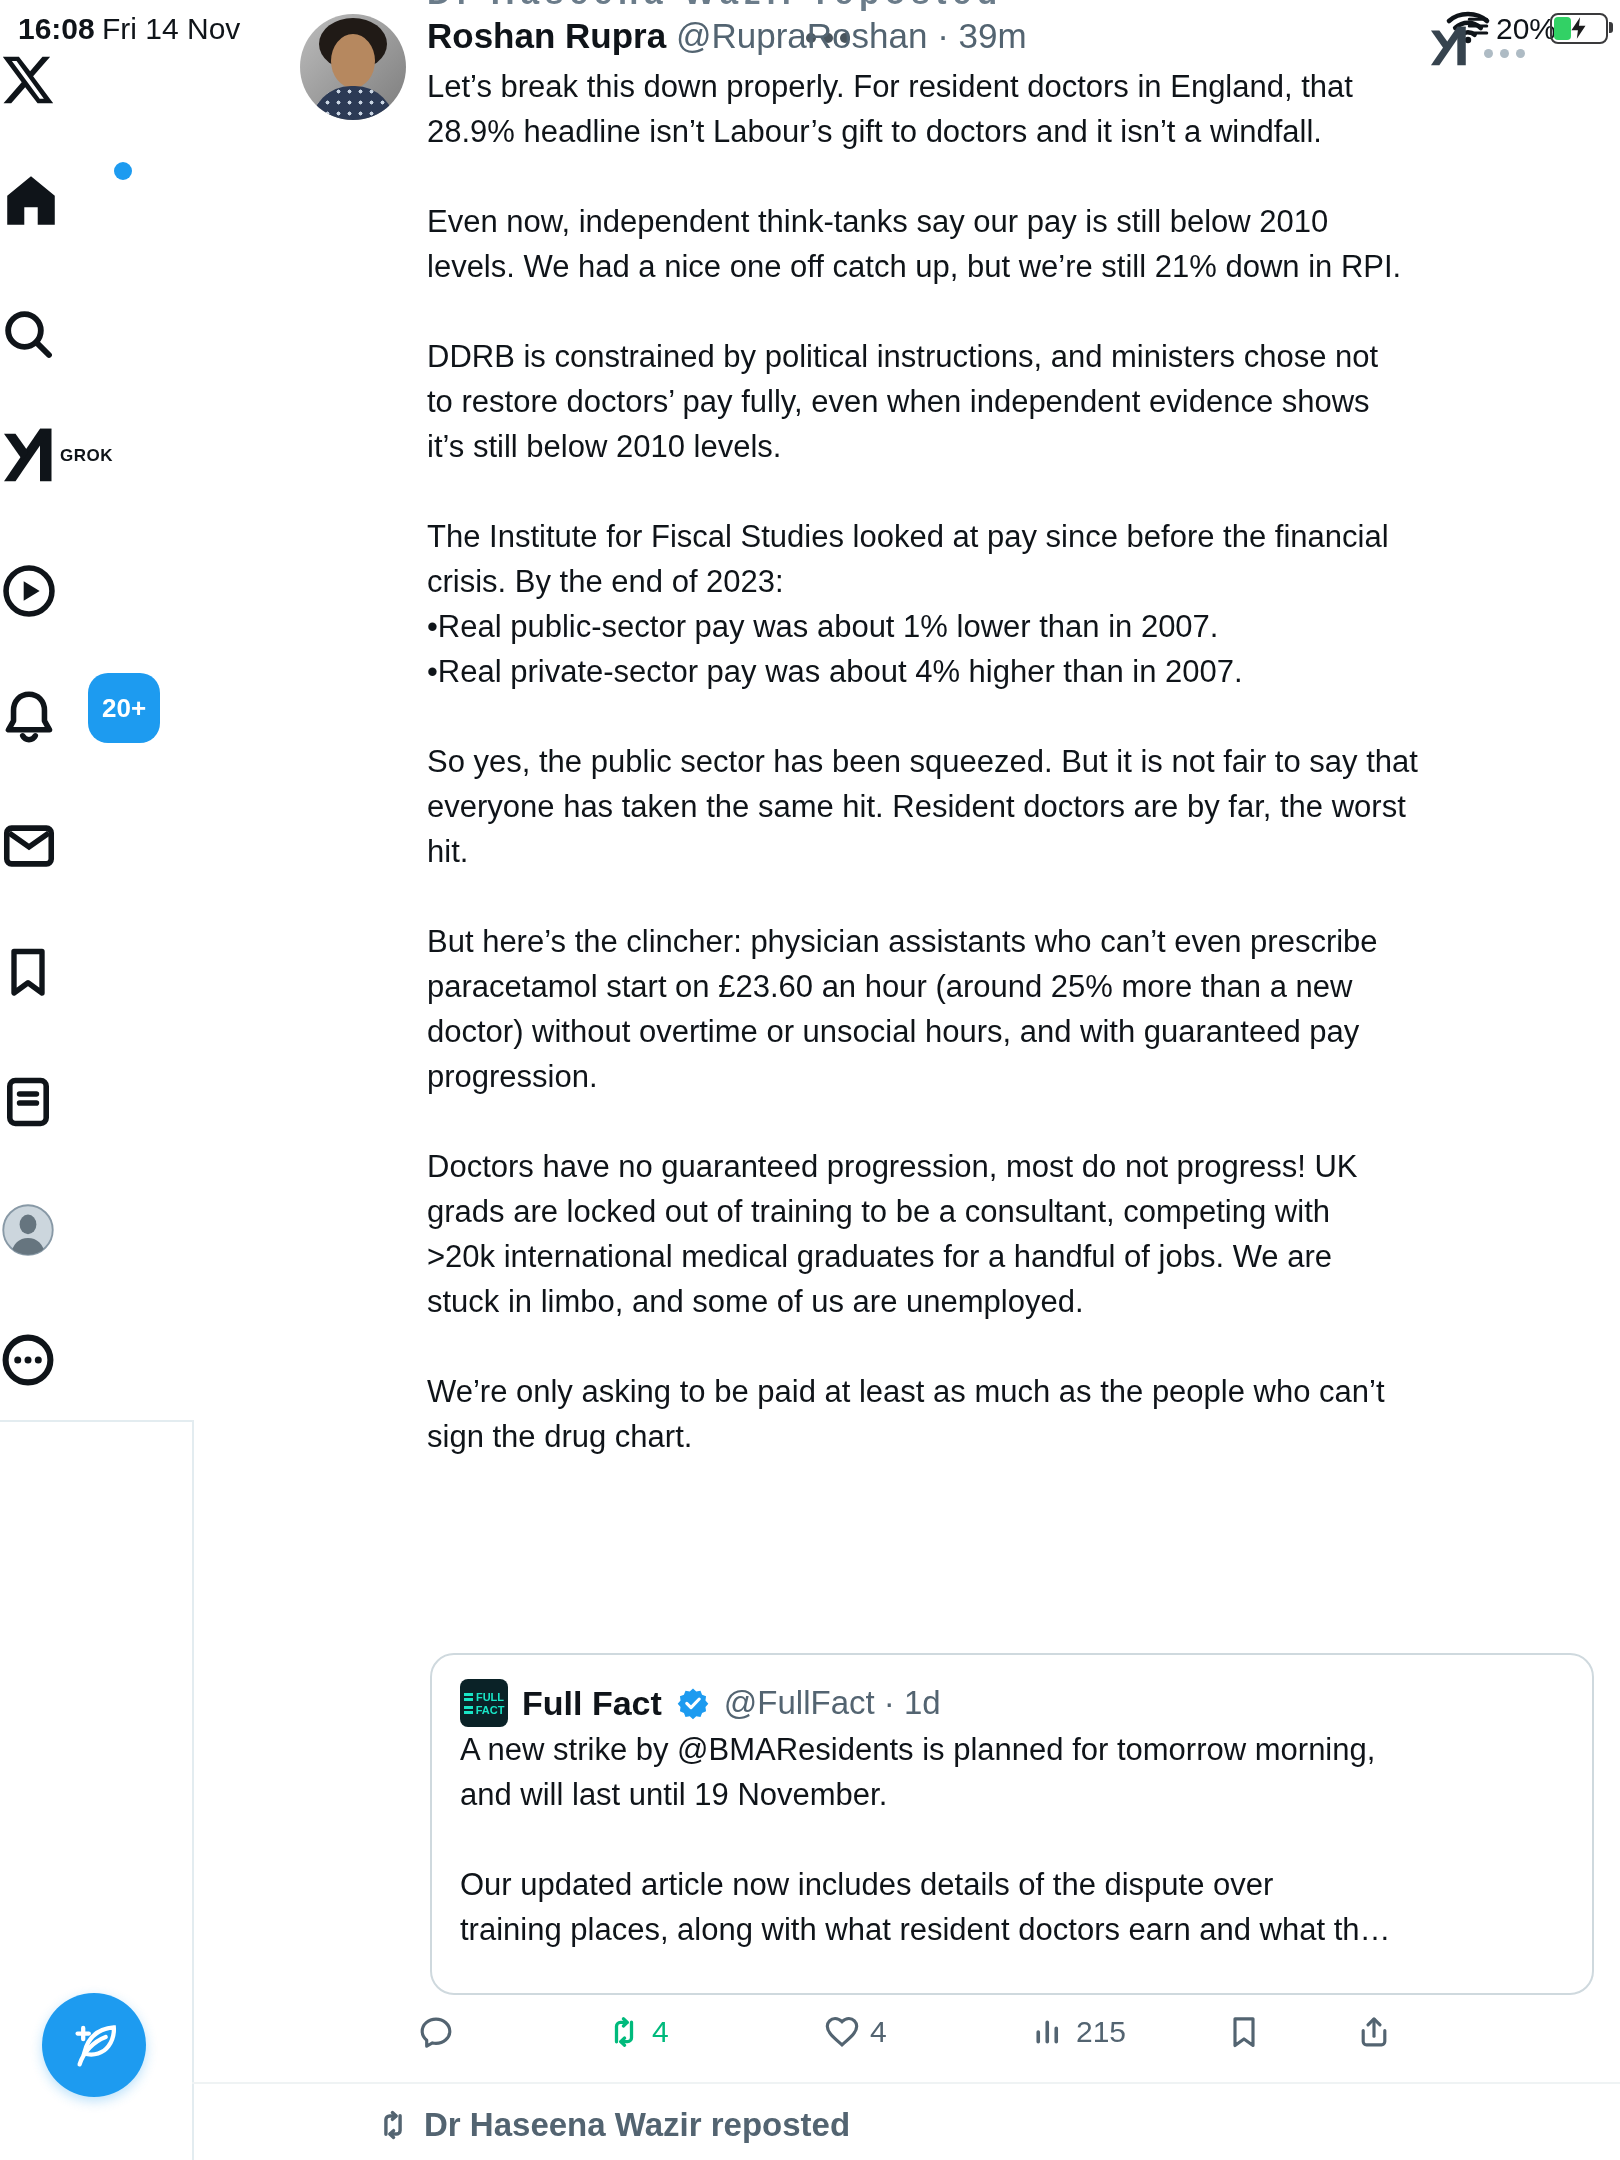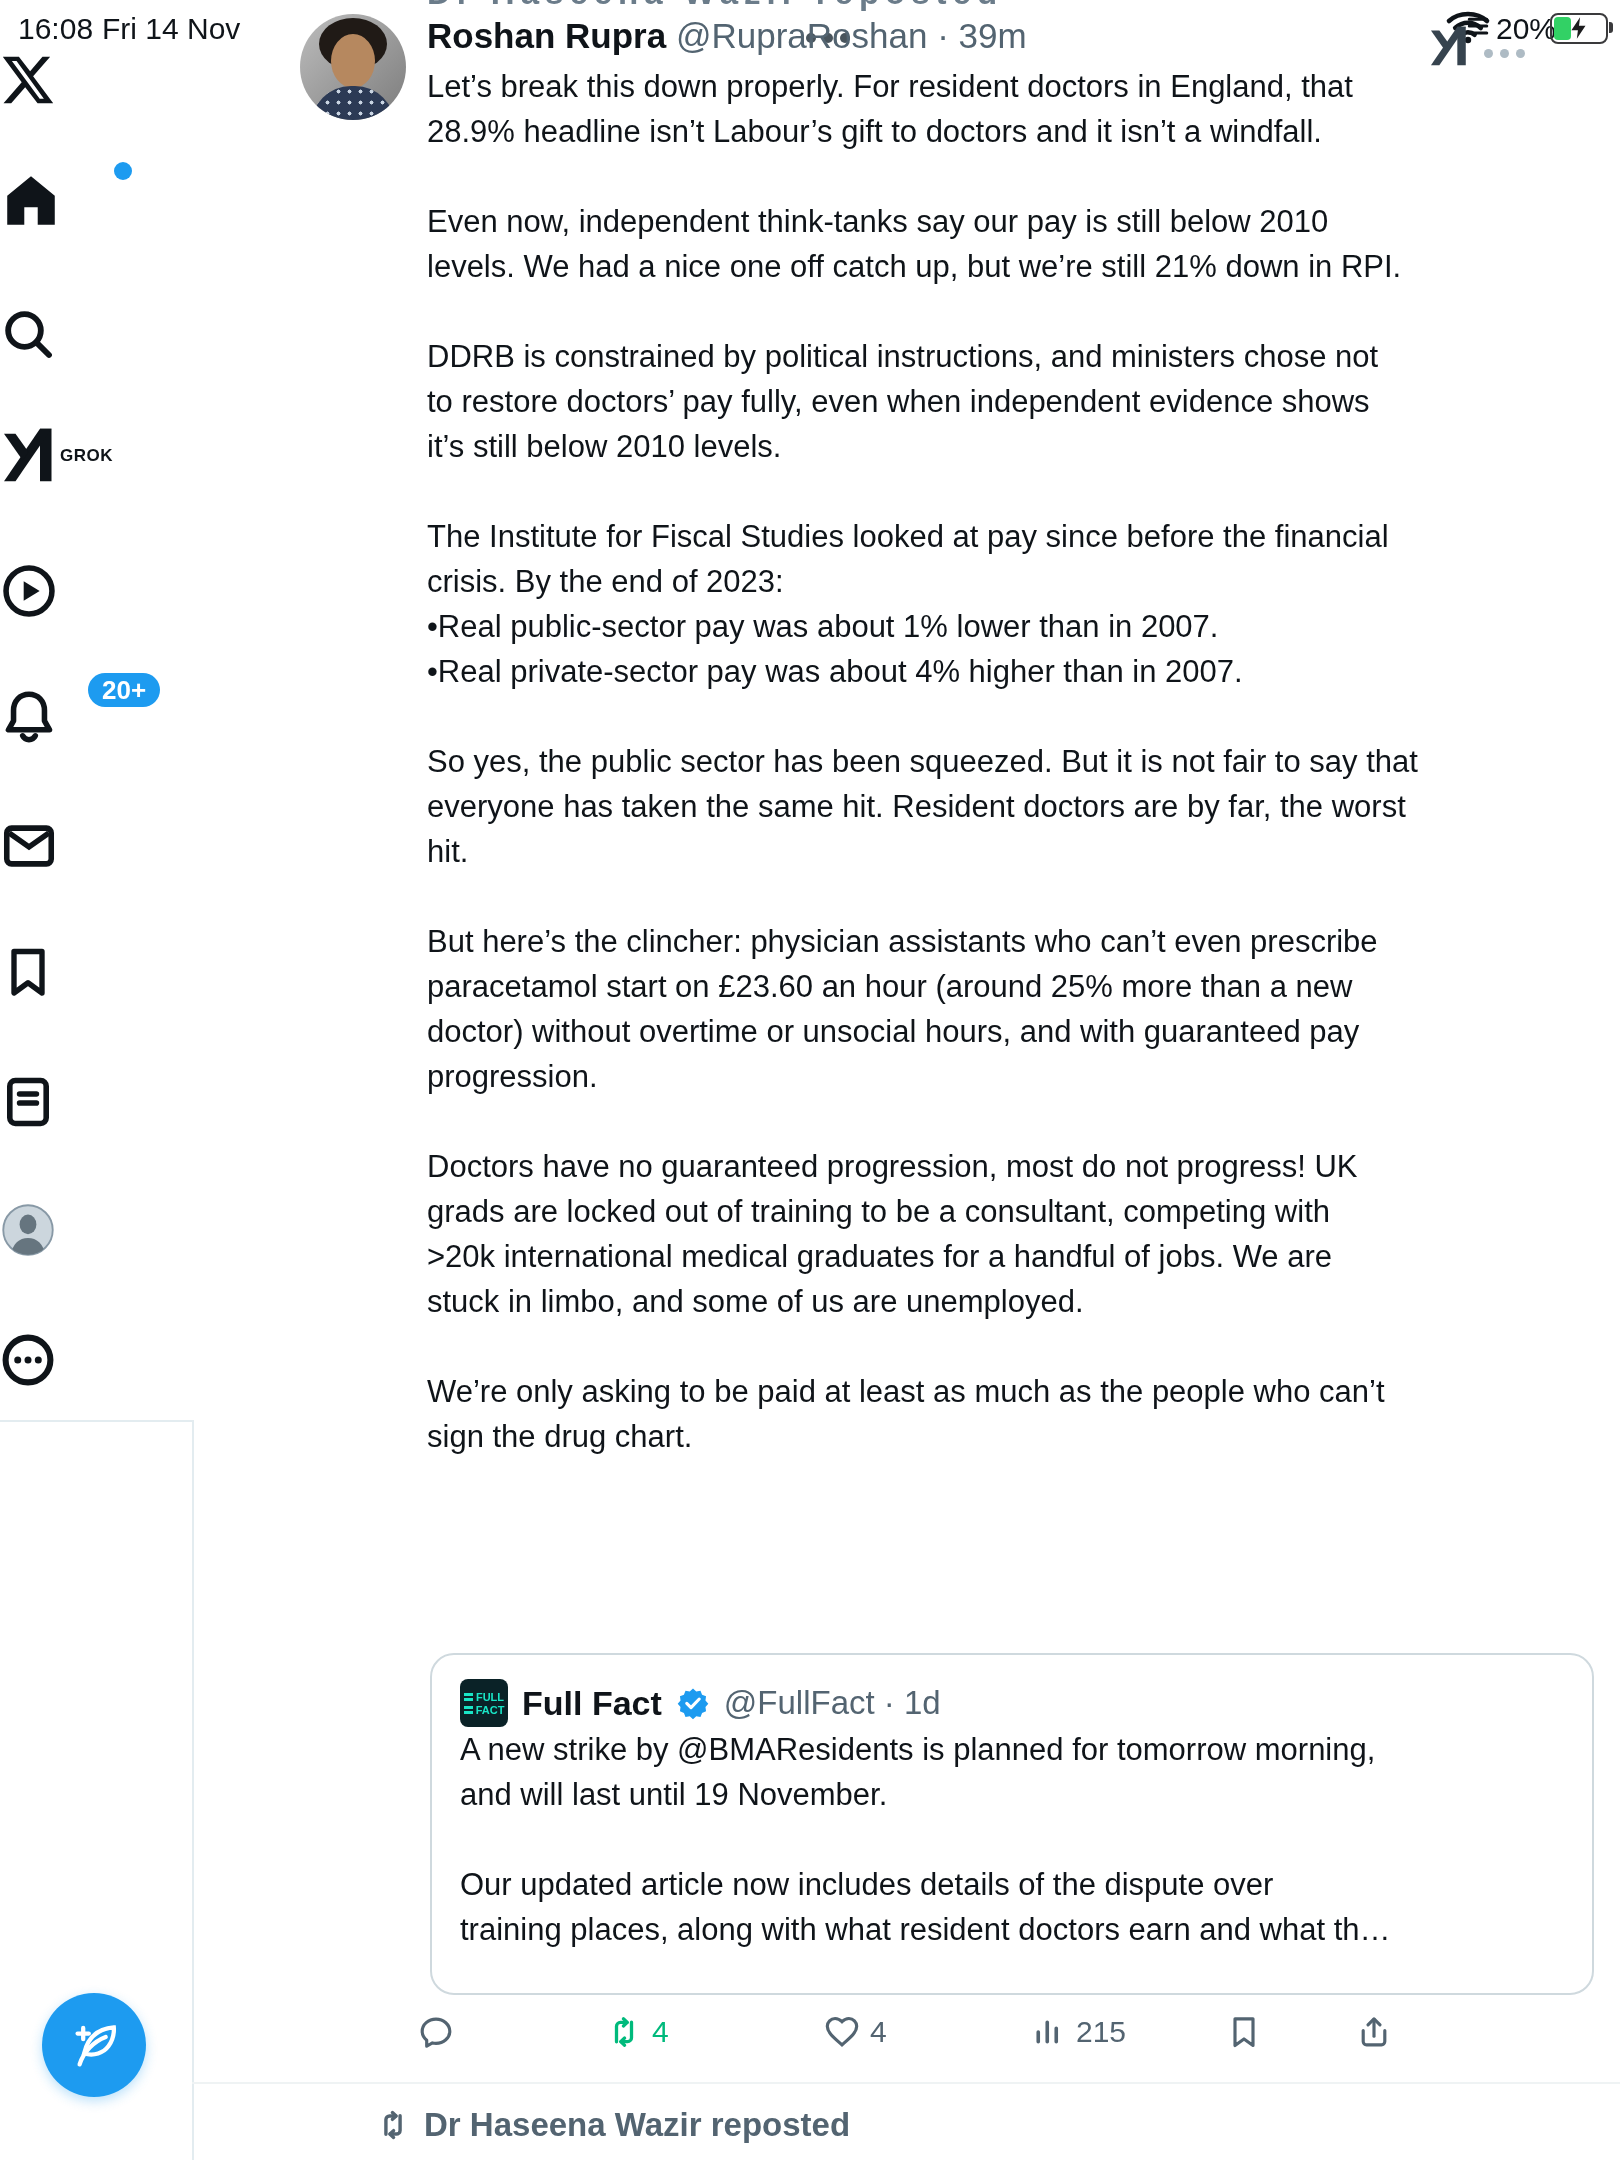--- a/index.html
+++ b/index.html
@@ -1,38 +1,38 @@
 <!DOCTYPE html>
 <html><head>
 <meta charset="utf-8">
 <style>
   html,body{margin:0;padding:0;background:#fff;}
   #screen{position:relative;width:1620px;height:2160px;background:#fff;overflow:hidden;
     font-family:"Liberation Sans","DejaVu Sans",sans-serif;color:#0f1419;}
   .abs{position:absolute;}
   
-  .st-time{left:18px;top:12px;font-size:30px;font-weight:400;}
+  .st-time{left:18px;top:12px;font-size:30px;font-weight:700;}
   .st-date{left:102px;top:12px;font-size:30px;font-weight:400;}
   .st-pct{left:1496px;top:12px;font-size:30px;font-weight:400;}
   .battery{left:1550px;top:13px;width:54px;height:27px;border:2.5px solid #3a3a3c;border-radius:8px;}
   .battery .fill{position:absolute;left:2px;top:2px;bottom:2px;width:17px;background:#32d165;border-radius:4px;}
   .battery .nub{position:absolute;right:-7px;top:7px;width:4px;height:11px;background:#3a3a3c;border-radius:0 3px 3px 0;}
   .battery svg{position:absolute;left:14px;top:-2px;}
   .dots3{display:flex;gap:7px;}
   .dots3 i{width:10px;height:10px;border-radius:50%;display:block;}
   .multitask{left:806px;top:33px;}
   .multitask i{background:#49545c;}
   .tweetmore{left:1484px;top:49px;}
   .tweetmore i{width:9px;height:9px;background:#aebbc4;}
   
   #sidebar{left:0;top:0;width:192px;height:2160px;}
   .navicon{position:absolute;left:0;width:192px;display:flex;flex-direction:row;align-items:center;color:#0f1419;}
   .grok-label{font-size:17px;font-weight:800;letter-spacing:.5px;margin-top:2px;}
   .badge{position:absolute;left:88px;top:-14px;background:#1d9bf0;color:#fff;font-size:26px;font-weight:600;
-    padding:2px 14px;border-radius:20px;line-height:30px;}
+    padding:20px 14px;border-radius:20px;line-height:30px;}
   .homedot{position:absolute;left:114px;top:-8px;width:18px;height:18px;border-radius:50%;background:#1d9bf0;}
   .sb-divider{left:0;top:1420px;width:192px;height:2px;background:#e3ecf0;}
   .v-divider{left:192px;top:1420px;width:2px;height:740px;background:#e3ecf0;}
   .fab{left:42px;top:1993px;width:104px;height:104px;border-radius:50%;background:#1d9bf0;
     display:flex;align-items:center;justify-content:center;box-shadow:0 4px 12px rgba(29,155,240,.3);}
   
   .clipped-top{left:427px;top:0;width:770px;height:13px;overflow:hidden;color:#6b7c8a;}
   .clipped-top span{display:block;margin-top:-26px;font-size:33px;font-weight:700;letter-spacing:6px;white-space:nowrap;}
   .avatar{left:300px;top:14px;width:106px;height:106px;border-radius:50%;overflow:hidden;
     background:linear-gradient(135deg,#bdbdbd,#7c7c7c);}

